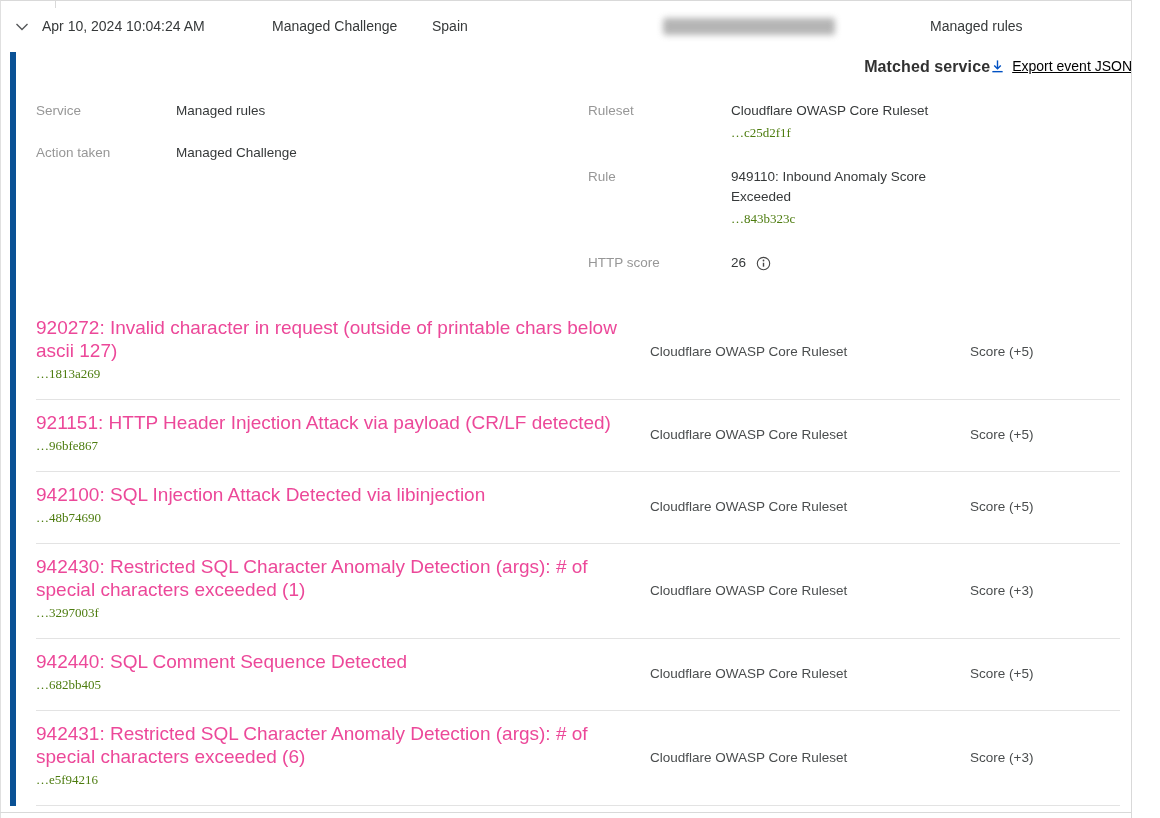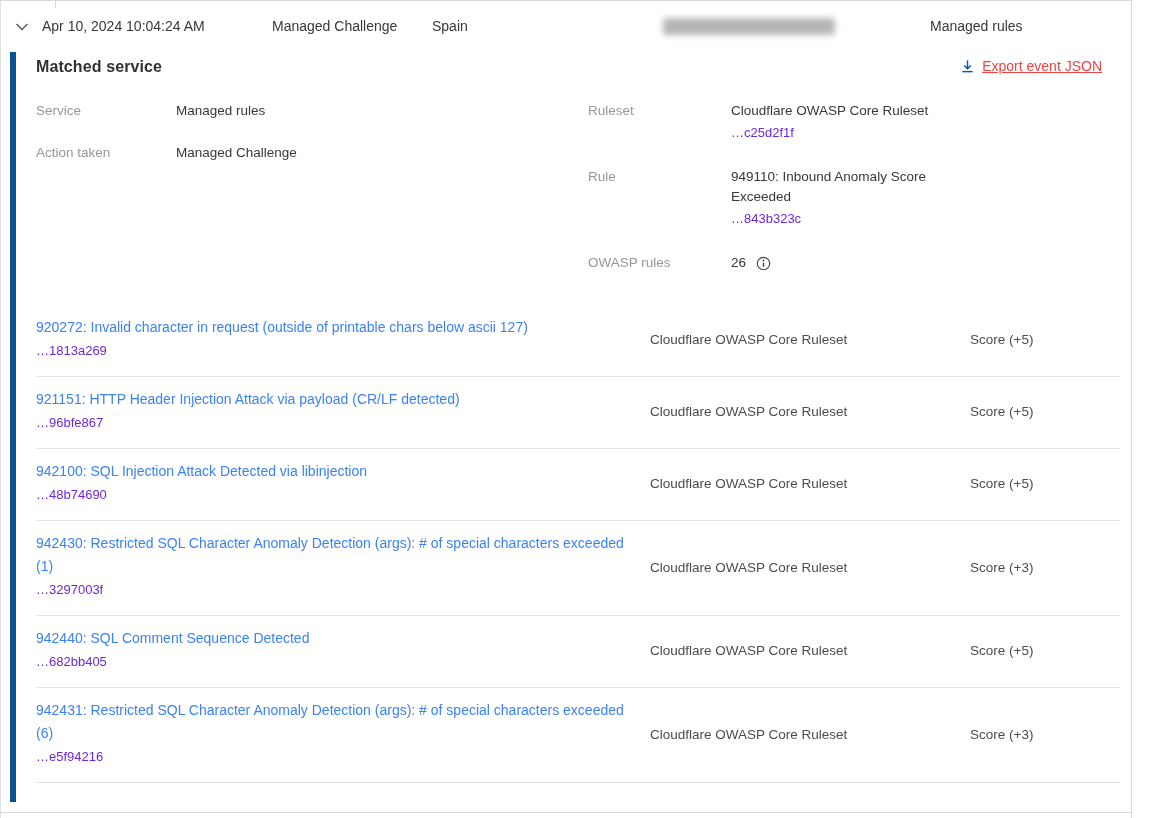--- a/index.html
+++ b/index.html
@@ -14,47 +14,47 @@
 
   
   .event-row { position:relative; height:52px; cursor:pointer; }
   .event-row .cell { position:absolute; top:18px; font-size:14px; color:#36393a; white-space:nowrap; }
   .chevron { position:absolute; left:14px; top:19px; width:16px; height:16px; }
   .redacted { position:absolute; left:663px; top:18px; width:172px; height:17px;
     background:#a3a3a3; border-radius:3px; filter:blur(3px); opacity:.8; }
 
   
   .detail { margin-left:10px; border-left:6px solid #0a5195; padding:6px 0 0 20px; min-height:750px; }
-  .detail-head { display:flex; justify-content:space-between; align-items:flex-start; padding-right:30px; }
+  .detail-head { display:flex; justify-content:flex-end; align-items:flex-start; }
   .detail-title { font-size:16px; font-weight:700; color:#313131; letter-spacing:.1px; }
   .export-link { display:flex; align-items:center; gap:7px; color:#0051c3; font-size:14px; cursor:pointer; }
-  .export-link a { color:#ef4444; text-decoration:underline; }
+  .export-link a { color:#000000; text-decoration:underline; }
   .dl-icon { width:15px; height:15px; display:block; }
 
   .detail-body { display:flex; margin-top:25px; }
   .col-left { width:552px; }
   .col-right { flex:1; }
   .field { display:flex; margin-bottom:22px; font-size:13.5px; line-height:20px;gap:28px; }
   .field .label { color:#979797; flex:0 0 112px; }
   .col-right .field .label { flex:0 0 115px; }
   .field .value { color:#36393a; max-width:240px; }
-  .mono { font-family:Liberation Sans, sans-serif; font-size:13px; color:#6d28d9; line-height:24px; }
+  .mono { font-family:Liberation Serif, serif; font-size:13px; color:#4d7c0f; line-height:24px; }
   .owasp-val { display:flex; align-items:center; gap:10px; }
   .info-icon { width:15px; height:15px; display:block; cursor:pointer; }
 
   
   .addl-logs { margin-top:12px; display:flex; align-items:center; gap:3px; font-size:14px; }
   .addl-logs a { color:#0051c3; text-decoration:underline; cursor:pointer; }
   .caret { width:12px; height:9px; display:block; margin-top:2px; }
 
   .log-list { margin-top:10px; margin-left:0; width:1084px; }
   .log-row { display:grid; grid-template-columns:614px 320px auto; align-items:center;
     border-bottom:1px solid #e3e3e3; padding:11px 0 13px 0; }
   .log-main { max-width:592px; }
-  .log-title { font-size:14px; color:#3b82f6; line-height:23px; }
+  .log-title { font-size:19px; color:#ec4899; line-height:23px; }
   .log-ruleset { font-size:13.5px; color:#4a4d4e; }
   .log-score { font-size:13.5px; color:#4a4d4e; white-space:nowrap; }
 </style>
 </head>
 <body>
 
 <div class="stage">
   <div class="table-frame"></div>
   <div class="col-tick"></div>
 
@@ -107,21 +107,21 @@
           </span>
         </div>
         <div class="field">
           <span class="label">Rule</span>
           <span class="value">
             <span>949110: Inbound Anomaly Score Exceeded</span><br>
             <span class="mono">…843b323c</span>
           </span>
         </div>
         <div class="field">
-          <span class="label">OWASP rules</span>
+          <span class="label">HTTP score</span>
           <span class="value owasp-val">
             <span>26</span>
             <span class="info-icon">
               <svg viewBox="0 0 16 16" width="15" height="15">
                 <circle cx="8" cy="8" r="6.6" fill="none" stroke="#464646" stroke-width="1.2"></circle>
                 <line x1="8" y1="7.2" x2="8" y2="11.4" stroke="#464646" stroke-width="1.5"></line>
                 <circle cx="8" cy="4.8" r="0.95" fill="#464646"></circle>
               </svg>
             </span>
           </span>

